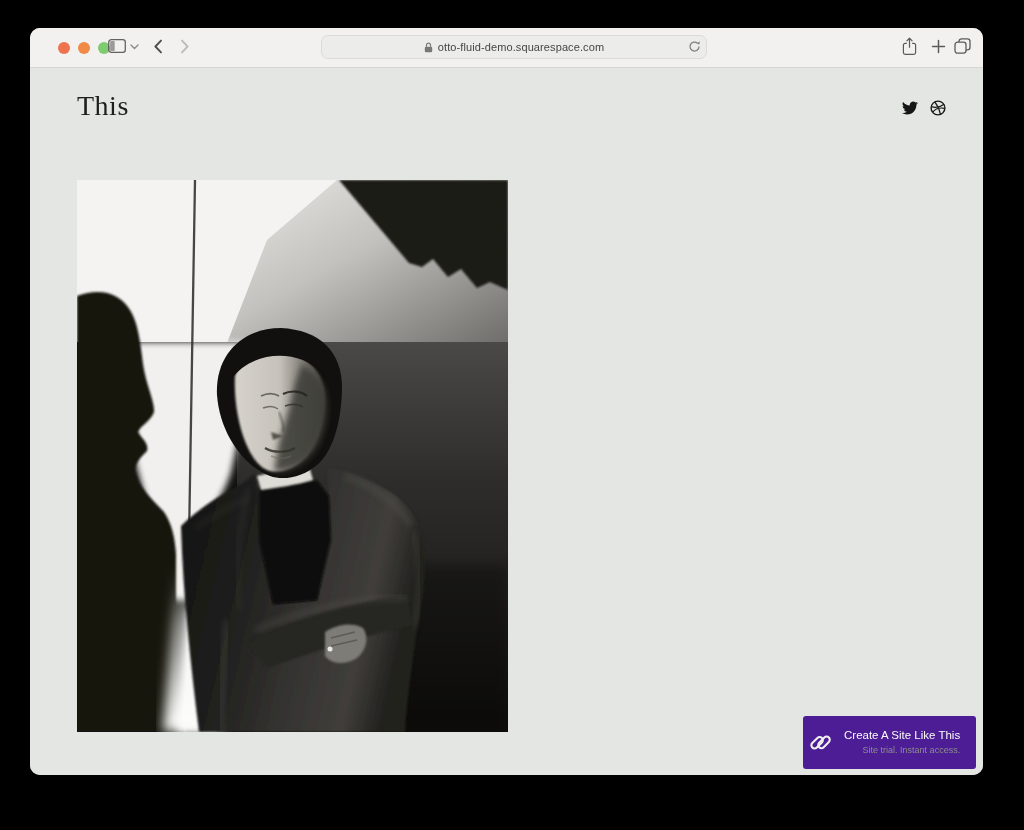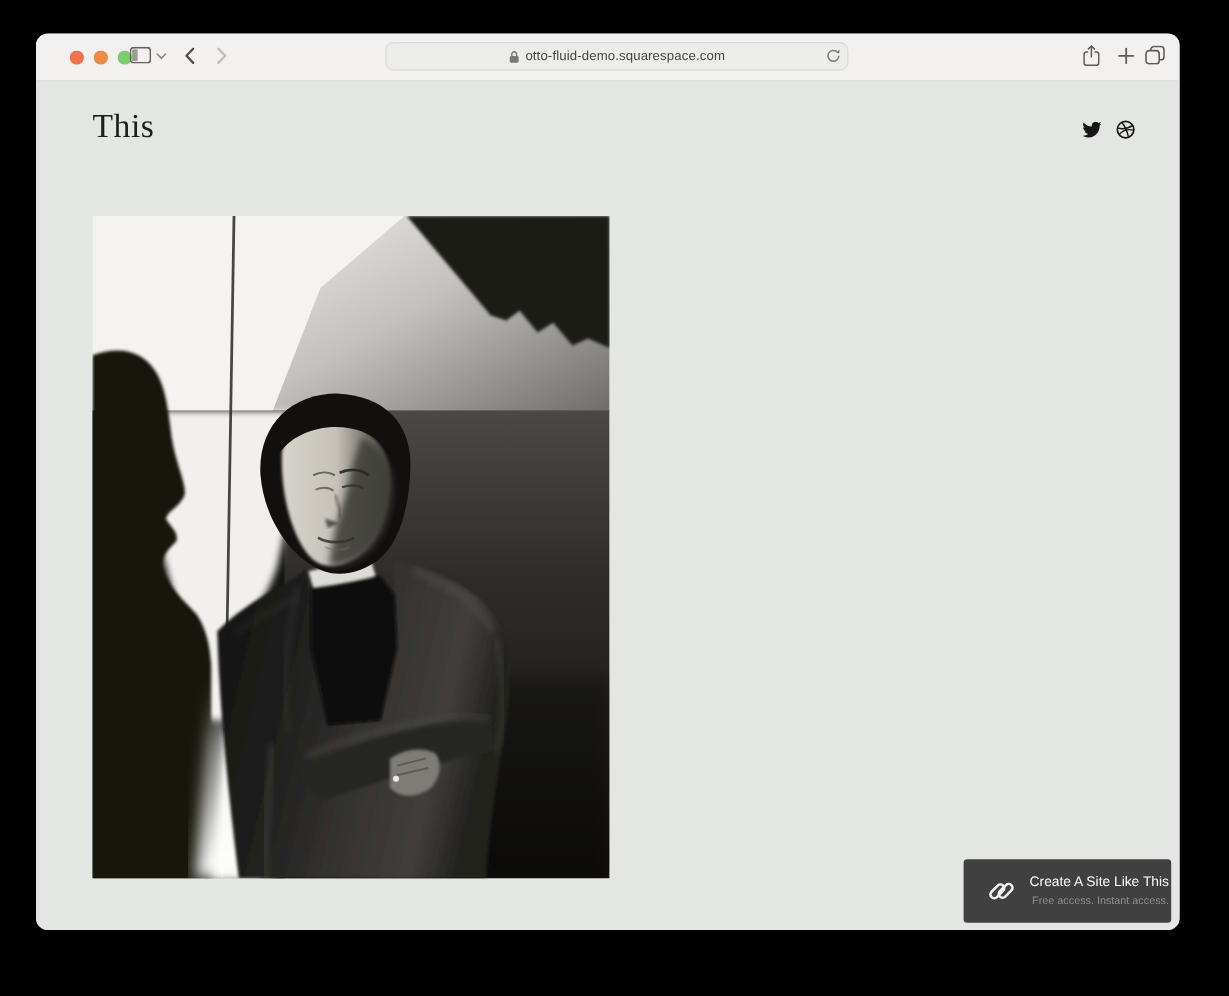--- a/index.html
+++ b/index.html
@@ -28,22 +28,22 @@
   .btn-tabs{left:924px;top:10px;}
   
   .page{position:absolute;left:0;top:40px;right:0;bottom:0;background:#e4e6e3;}
   .logo{position:absolute;left:47px;top:24px;font-family:"Liberation Serif",serif;
     font-size:28px;font-weight:400;color:#1e1e1e;letter-spacing:.5px;line-height:1;
     text-decoration:none;}
   .social{position:absolute;right:37px;top:32px;display:flex;gap:12px;align-items:center;}
   .social a{display:flex;text-decoration:none;}
   .photo{position:absolute;left:47px;top:112px;width:431px;height:552px;display:block;}
   
-  .badge{position:absolute;left:773px;top:648px;width:173px;height:53px;background:#404040;
-    border-radius:3px;display:flex;align-items:center;padding-left:20px;box-sizing:border-box;
+  .badge{position:absolute;left:773px;top:648px;width:173px;height:53px;background:#4c1d95;
+    border-radius:3px;display:flex;align-items:center;padding-left:6px;box-sizing:border-box;
     gap:12px;cursor:pointer;overflow:hidden;white-space:nowrap;}
   .badge-title{font-size:11.5px;color:#fafafa;line-height:1.25;}
   .badge-sub{font-size:9px;color:#8e8e8e;line-height:1.3;margin-top:2px;}
 </style>
 </head>
 <body>
 
 <div class="stage">
   <div class="window">
 
@@ -260,19 +260,19 @@
 
       <div class="badge">
         <svg width="23" height="23" viewBox="0 0 24 24">
           <g transform="rotate(-45 12 12)" fill="none" stroke="#efefed" stroke-width="2.2">
             <rect x="2.2" y="6.4" width="14.2" height="6.6" rx="3.3"></rect>
             <rect x="7.6" y="11.2" width="14.2" height="6.6" rx="3.3"></rect>
           </g>
         </svg>
         <div>
           <div class="badge-title">Create A Site Like This</div>
-          <div class="badge-sub">Free access. Instant access.</div>
+          <div class="badge-sub">Site trial. Instant access.</div>
         </div>
       </div>
 
     </div>
   </div>
 </div>
 
 </body></html>

